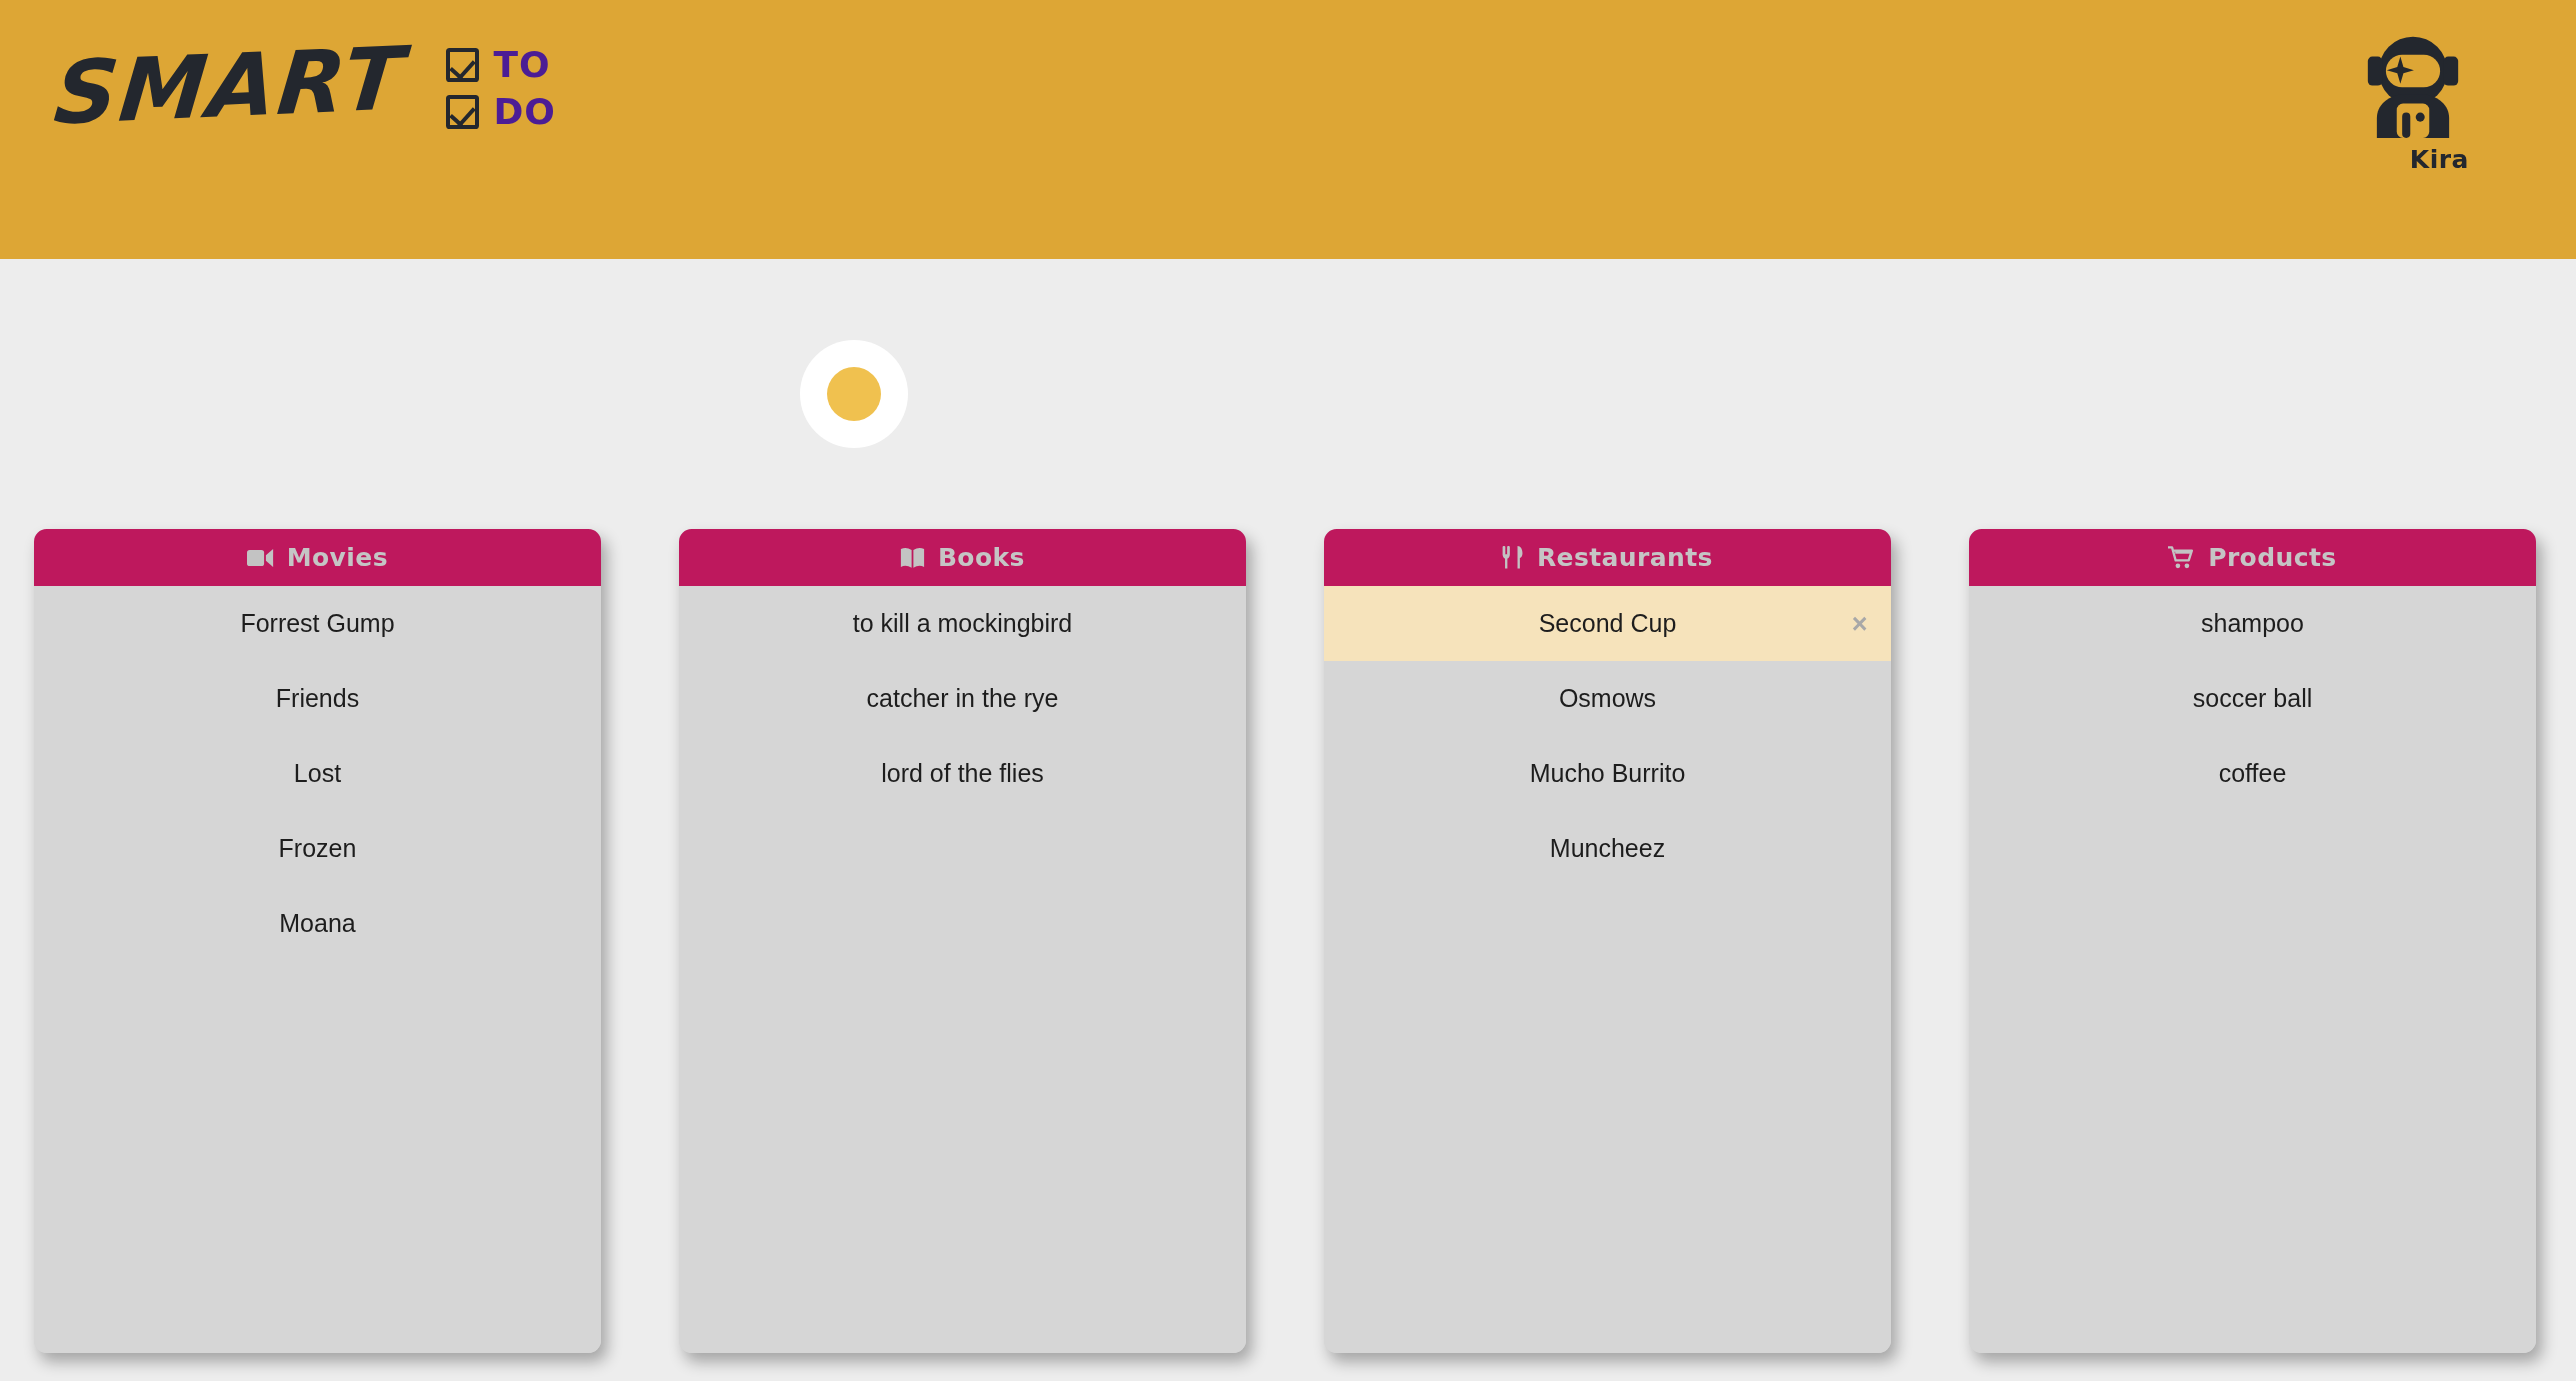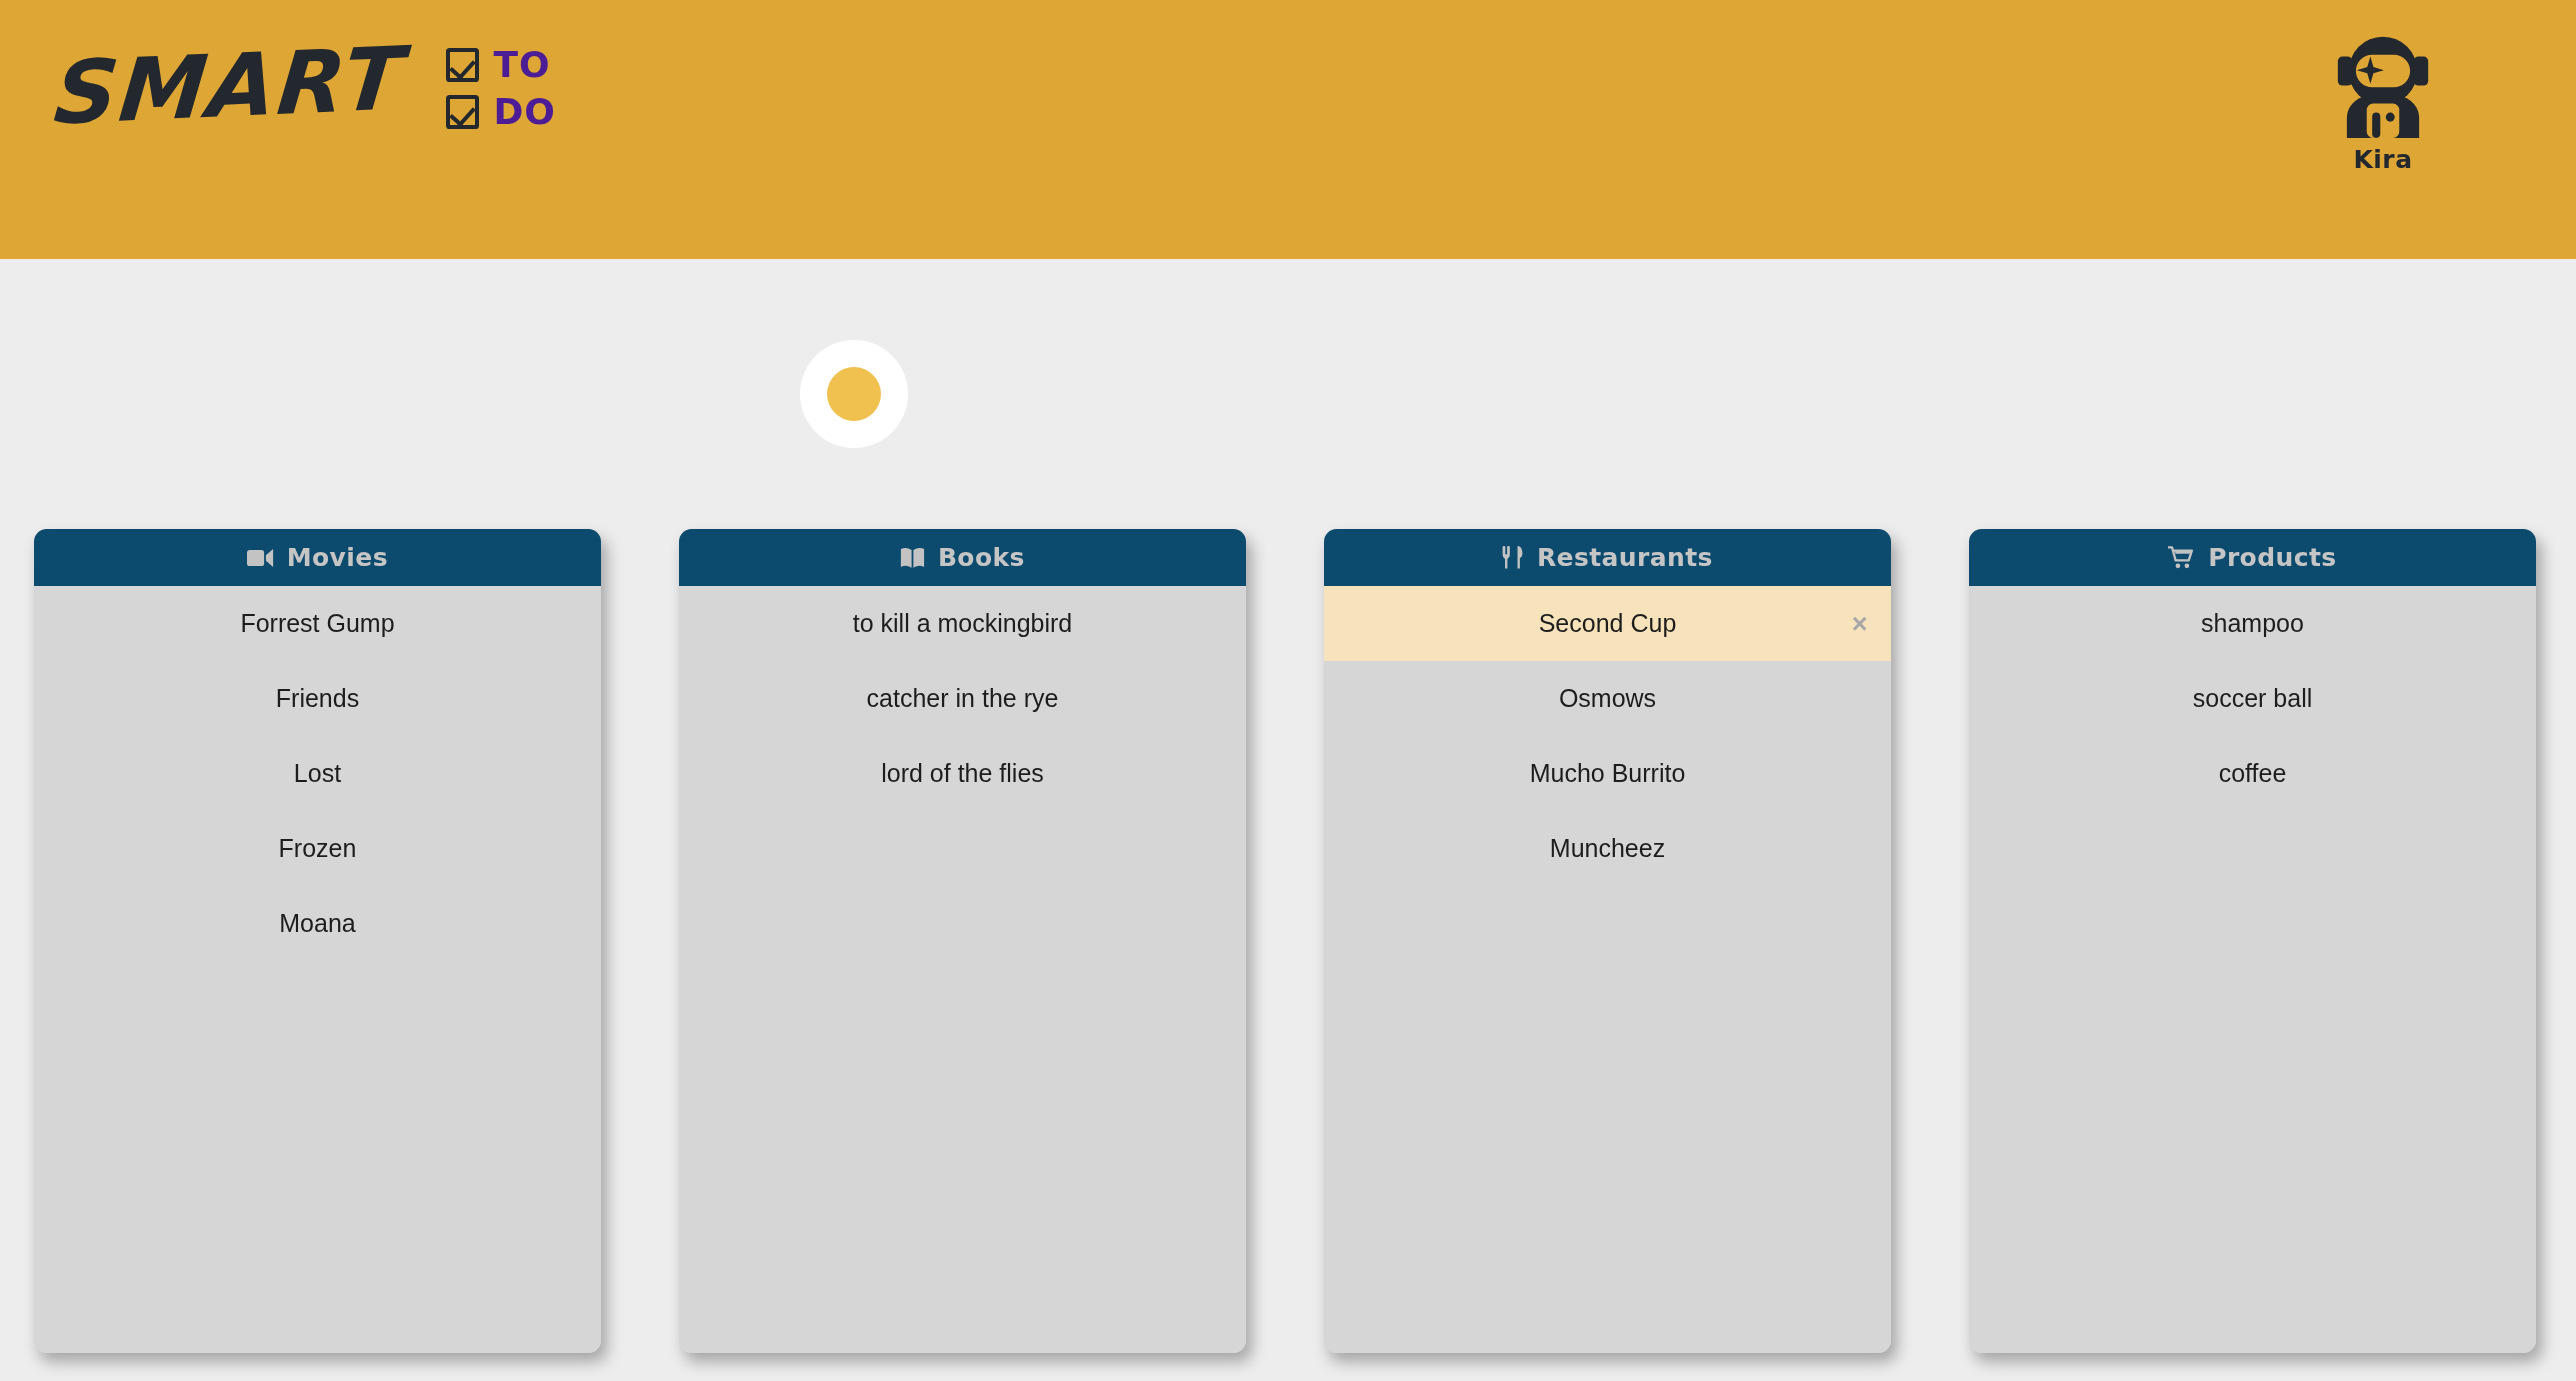--- a/index.html
+++ b/index.html
@@ -89,21 +89,21 @@
   }
 
   
   #user-block {
     position: absolute;
     right: 107px;
     top: 33px;
     width: 172px;
     display: flex;
     flex-direction: column;
-    align-items: center;
+    align-items: flex-end;
     gap: 3.6px;
   }
 
   #avatar-astronaut { display: block; }
 
   #user-name {
     font-family: "DejaVu Sans", sans-serif;
     font-size: 25px;
     font-weight: 700;
     color: #23272e;
@@ -146,21 +146,21 @@
     background: #d6d6d6;
     border-radius: 12.7px;
     box-shadow: 5.4px 9px 14.5px rgba(0,0,0,0.30);
     display: flex;
     flex-direction: column;
     overflow: hidden;
   }
 
   .card-header {
     height: 57px;
-    background: #0c4a6e;
+    background: #be185d;
     display: flex;
     align-items: center;
     justify-content: center;
     gap: 12.7px;
     flex: none;
   }
 
   .card-header-icon {
     display: flex;
     align-items: center;

